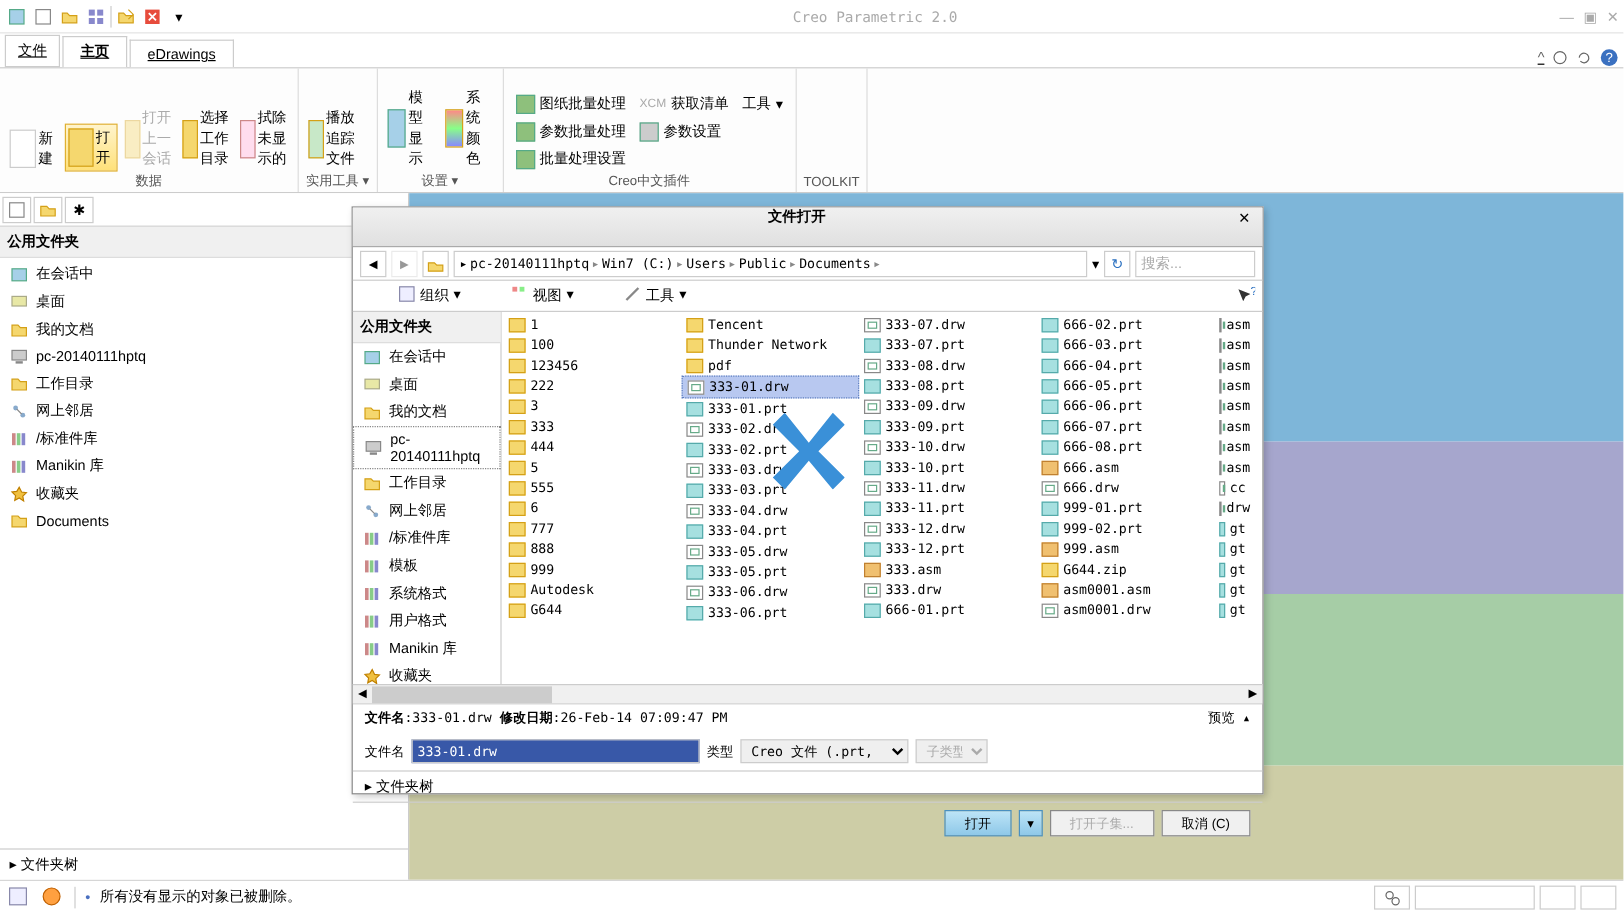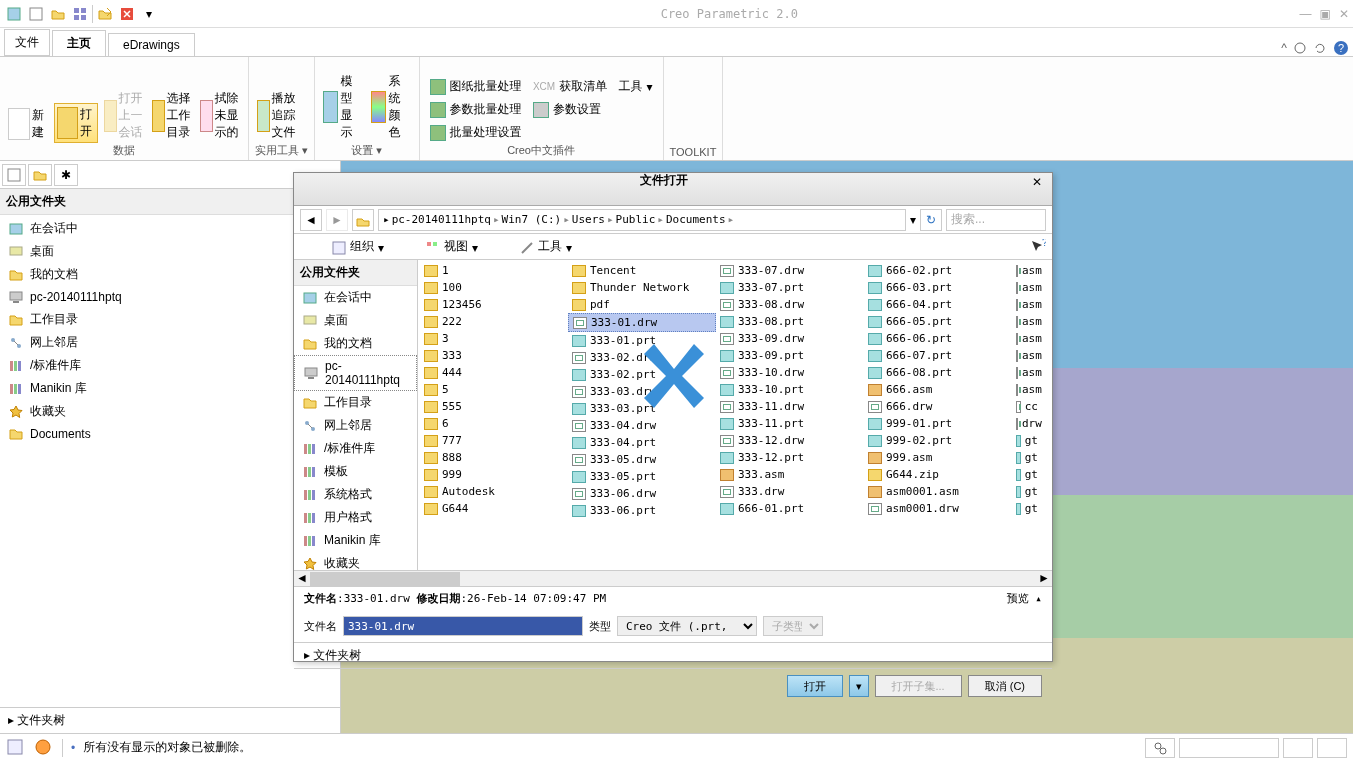--- a/index.html
+++ b/index.html
@@ -2,21 +2,21 @@
 <html><head>
 <meta charset="utf-8">
 <style>
 * { box-sizing: border-box; margin: 0; padding: 0; }
 body { font-family: "Microsoft YaHei", Tahoma, sans-serif; font-size: 12px; background: #fff; overflow: hidden; width: 1353px; height: 768px; }
 .titlebar { height: 28px; background: #fff; display: flex; align-items: center; padding: 0 4px; border-bottom: 1px solid #ddd; }
 .titlebar-icons { display: flex; gap: 2px; align-items: center; }
 .titlebar-icon { width: 20px; height: 20px; display: flex; align-items: center; justify-content: center; }
 .titlebar-title { flex: 1; text-align: center; color: #aaa; font-family: monospace; }
 .win-controls { display: flex; gap: 8px; color: #aaa; }
-.menubar { height: 28px; display: flex; align-items: flex-end; padding: 0 4px; gap: 2px; background: #fff; }
+.menubar { height: 28px; display: flex; align-items: flex-end; padding: 0 4px; gap: 2px; background: #fff; text-decoration: underline; }
 .tab { padding: 4px 14px; border: 1px solid #ccc; border-bottom: none; background: #fff; cursor: pointer; }
 .tab.active { background: #fff; font-weight: bold; }
 .menufile { padding: 4px 10px; border: 1px solid #ccc; cursor: pointer; }
 .right-help { margin-left: auto; display: flex; gap: 6px; align-items: center; color: #666; }
 .ribbon { height: 105px; border-top: 1px solid #ccc; border-bottom: 1px solid #ccc; display: flex; background: #fdfdfd; }
 .ribbon-group { border-right: 1px solid #ddd; padding: 2px 6px; display: flex; flex-direction: column; }
 .ribbon-group-content { flex: 1; display: flex; gap: 4px; align-items: flex-end; }
 .ribbon-group-label { text-align: center; font-size: 11px; color: #555; }
 .big-btn { display: flex; flex-direction: row; align-items: center; width: 44px; gap: 2px; padding: 2px; cursor: pointer; }
 .big-btn-icon { width: 32px; height: 32px; background: #f5d76e; border: 1px solid #d4a017; }
@@ -42,21 +42,21 @@
 .dialog { position: absolute; left: 293px; top: 172px; width: 760px; height: 490px; background: #fff; border: 1px solid #888; box-shadow: 2px 2px 6px rgba(0,0,0,.2); z-index: 10; }
 .dlg-title { height: 26px; background: linear-gradient(#f0f0f0,#e0e0e0); display: flex; align-items: flex-end; padding: 16px 6px; border-bottom: 1px solid #aaa; }
 .dlg-title-text { flex: 1; text-align: center; font-weight: bold; }
 .dlg-close { cursor: pointer; padding: 0 4px; }
 .dlg-toolbar { height: 28px; display: flex; align-items: center; gap: 4px; padding: 0 6px; border-bottom: 1px solid #ccc; }
 .nav-btn { width: 22px; height: 22px; border: 1px solid #ccc; display: flex; align-items: center; justify-content: center; cursor: pointer; }
 .breadcrumb { flex: 1; display: flex; align-items: center; gap: 2px; border: 1px solid #ccc; height: 22px; padding: 0 4px; font-family: monospace; font-size: 11px; }
 .bc-sep { color: #888; }
 .search-box { width: 100px; height: 22px; border: 1px solid #ccc; padding: 0 4px; color: #aaa; display: flex; align-items: center; }
 .dlg-toolbar2 { height: 26px; display: flex; align-items: center; gap: 10px; padding: 0 6px; border-bottom: 1px solid #ccc; }
-.tb-btn { display: flex; align-items: flex-end; gap: 4px; cursor: pointer; padding-left: 32px; }
+.tb-btn { display: flex; align-items: flex-start; gap: 4px; cursor: pointer; padding-left: 32px; }
 .dlg-body { display: flex; height: 310px; }
 .dlg-sidebar { width: 124px; border-right: 1px solid #ccc; overflow: auto; }
 .dlg-filelist { flex: 1; overflow: auto; padding: 2px; position: relative; }
 .file-columns { display: flex; gap: 0; }
 .file-col { width: 148px; }
 .file-item { display: flex; align-items: center; gap: 4px; padding: 2px 4px; font-family: monospace; font-size: 11px; cursor: pointer; white-space: nowrap; }
 .file-item.selected { background: #b8c8f0; border: 1px dotted #6080c0; }
 .file-icon { width: 14px; height: 12px; display: inline-block; }
 .folder-icon { background: #f5d76e; border: 1px solid #d4a017; }
 .drw-icon { background: #fff; border: 1px solid #888; position: relative; }

